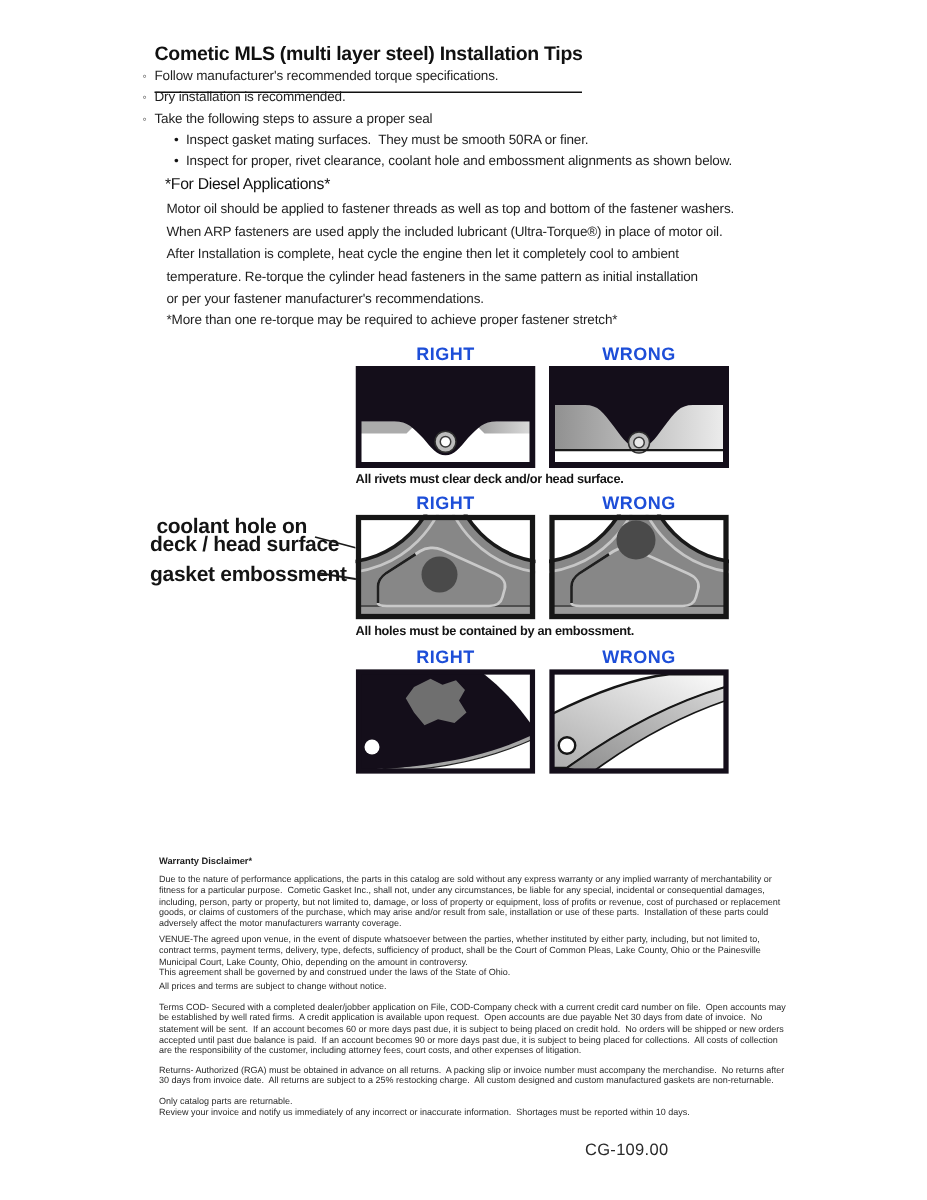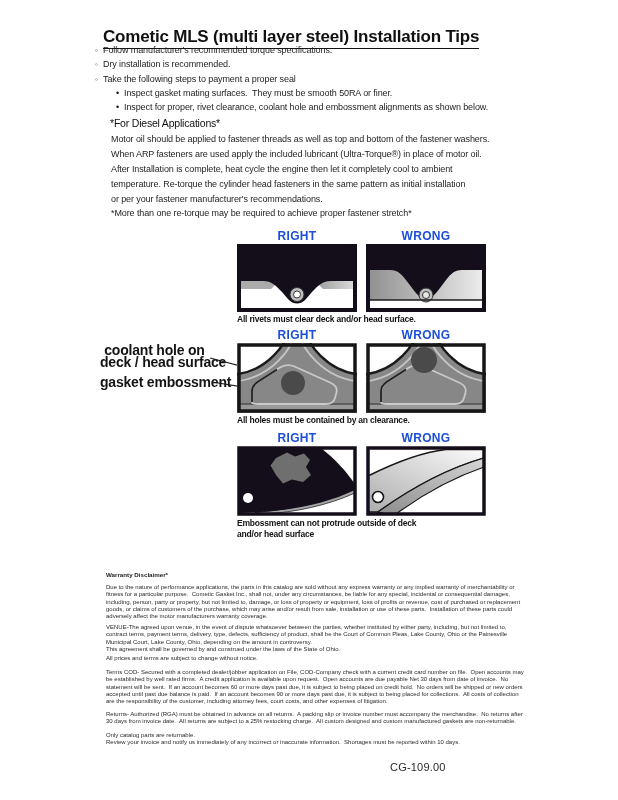--- a/index.html
+++ b/index.html
@@ -4,22 +4,22 @@
 <style>
   html,body { margin:0; padding:0; background:#ffffff; }
   #page {
     position:relative; width:618px; height:800px; background:#ffffff;
     font-family:"Liberation Sans", sans-serif; color:#222; overflow:hidden;
   }
   .abs { position:absolute; }
   .pre { white-space:pre; }
 
   .title {
-    font-size:17px; font-weight:bold; letter-spacing:-0.2px; color:#101010;
-    border-bottom:1.6px solid #101010; padding-bottom:1px; display:inline-block;
+    font-size:13px; font-weight:bold; letter-spacing:-0.2px; color:#101010;
+    border-bottom:1.6px solid #101010; padding-bottom:18px; display:inline-block;
   }
   .bullets { font-size:9px; letter-spacing:-0.1px; color:#1e1e1e; }
   .b-row { display:flex; height:14.3px; align-items:flex-start; }
   .b-mark { width:8px; font-size:8px; line-height:12px; color:#333; }
   .sb-row { display:flex; height:14.3px; margin-left:21px; }
   .sb-mark { width:8px; font-size:9px; line-height:11px; color:#111; }
 
   .h2 { font-size:10.5px; font-weight:normal; letter-spacing:-0.2px; color:#101010; }
   .body-par { font-size:9px; letter-spacing:-0.1px; line-height:14.8px; color:#1e1e1e; }
 
@@ -45,21 +45,21 @@
     <div class="b-row">
       <span class="b-mark">◦</span>
       <span class="pre">Follow manufacturer's recommended torque specifications.</span>
     </div>
     <div class="b-row">
       <span class="b-mark">◦</span>
       <span class="pre">Dry installation is recommended.</span>
     </div>
     <div class="b-row">
       <span class="b-mark">◦</span>
-      <span class="pre">Take the following steps to payment a proper seal</span>
+      <span class="pre">Take the following steps to assure a proper seal</span>
     </div>
     <div class="sb-row">
       <span class="sb-mark">•</span>
       <span class="pre">Inspect gasket mating surfaces.  They must be smooth 50RA or finer.</span>
     </div>
     <div class="sb-row">
       <span class="sb-mark">•</span>
       <span class="pre">Inspect for proper, rivet clearance, coolant hole and embossment alignments as shown below.</span>
     </div>
   </div>
@@ -143,21 +143,21 @@
     <circle cx="-10" cy="-34" r="66" fill="#ffffff" stroke="#1a1a1a" stroke-width="2.4"></circle>
     <circle cx="130" cy="-34" r="66" fill="#ffffff" stroke="#1a1a1a" stroke-width="2.4"></circle>
     <circle cx="-10" cy="-34" r="73" fill="none" stroke="#c6c6c6" stroke-width="1.8"></circle>
     <circle cx="130" cy="-34" r="73" fill="none" stroke="#c6c6c6" stroke-width="1.8"></circle>
     <path d="M15,59 V48 C15,44.5 17,41.5 20.5,39 L43,24.5 C47,22 53,21.5 57.5,23.5 L93,39.5 C98,41.7 100.5,45.5 99.5,49.5 L98,55 C97,59 93.5,61 89,61 L21,61 C17,61 15,60.5 15,59 Z" fill="none" stroke="#c9c9c9" stroke-width="1.8"></path>
     <path d="M15,59 V48 C15,44.5 17,41.5 20.5,39 L40,26.5" fill="none" stroke="#1f1f1f" stroke-width="1.8"></path>
     <circle cx="58" cy="17" r="13" fill="#4a4a4a"></circle>
     <rect x="2" y="2" width="116" height="66" fill="none" stroke="#161616" stroke-width="3.5"></rect>
   </svg>
 
-  <div class="abs dg-caption pre" style="left:237px; top:415px;">All holes must be contained by an clearance.</div>
+  <div class="abs dg-caption pre" style="left:237px; top:415px;">All holes must be contained by an embossment.</div>
 
   <div class="abs dg-label" style="left:237px; top:431px;">RIGHT</div>
   <div class="abs dg-label" style="left:366px; top:431px;">WRONG</div>
 
   <svg class="abs" style="left:237px; top:446px;" width="120" height="70" viewBox="0 0 120 70">
     <rect x="0" y="0" width="120" height="70" fill="#ffffff"></rect>
     <path d="M18,66.5 C60,63 92,54 118,40 L118,47 C90,59.5 58,66.5 26,68 Z" fill="#a6a6a6" stroke="#222222" stroke-width="0.8"></path>
     <path d="M2,2 H84 C98,13 108,24 118,38 V44 C86,59 50,66 2,67 Z" fill="#140e1a"></path>
     <path d="M39,12 L50,6.5 L58,10.5 L67,7.5 L73,14 L69,21 L74,29 L66,36 L55,33.5 L46,37.5 L39,29 L33.5,19.5 Z" fill="#6f6f6f"></path>
     <circle cx="11" cy="52" r="5" fill="#ffffff"></circle>
@@ -175,22 +175,20 @@
           <stop offset="1" stop-color="#d6d6d6"></stop>
       </linearGradient>
     </defs>
     <rect x="0" y="0" width="120" height="70" fill="#ffffff"></rect>
     <path d="M2,30 C30,16 58,6 80,3.5 L118,3.5 V12 C80,23 44,43 12,66 L2,66 Z" fill="url(#r3a)" stroke="#161616" stroke-width="1.6"></path>
     <path d="M12,66 C44,43 80,23 118,12 V21 C86,32 56,49 30,68 L20,68 Z" fill="url(#r3b)" stroke="#161616" stroke-width="1.2"></path>
     <circle cx="12" cy="51" r="5.5" fill="#ffffff" stroke="#161616" stroke-width="1.6"></circle>
     <rect x="2" y="2" width="116" height="66" fill="none" stroke="#140e1a" stroke-width="3.5"></rect>
   </svg>
 
-  <div class="abs dg-caption pre" style="left:237px; top:518px;">Embossment can not protrude outside of deck
-and/or head surface</div>
 
   <div class="abs legal-h" style="left:106px; top:571px;">Warranty Disclaimer*</div>
   <div class="abs legal pre" style="left:106px; top:584px;">Due to the nature of performance applications, the parts in this catalog are sold without any express warranty or any implied warranty of merchantability or
 fitness for a particular purpose.  Cometic Gasket Inc., shall not, under any circumstances, be liable for any special, incidental or consequential damages,
 including, person, party or property, but not limited to, damage, or loss of property or equipment, loss of profits or revenue, cost of purchased or replacement
 goods, or claims of customers of the purchase, which may arise and/or result from sale, installation or use of these parts.  Installation of these parts could
 adversely affect the motor manufacturers warranty coverage.</div>
   <div class="abs legal pre" style="left:106px; top:624px;">VENUE-The agreed upon venue, in the event of dispute whatsoever between the parties, whether instituted by either party, including, but not limited to,
 contract terms, payment terms, delivery, type, defects, sufficiency of product, shall be the Court of Common Pleas, Lake County, Ohio or the Painesville
 Municipal Court, Lake County, Ohio, depending on the amount in controversy.

